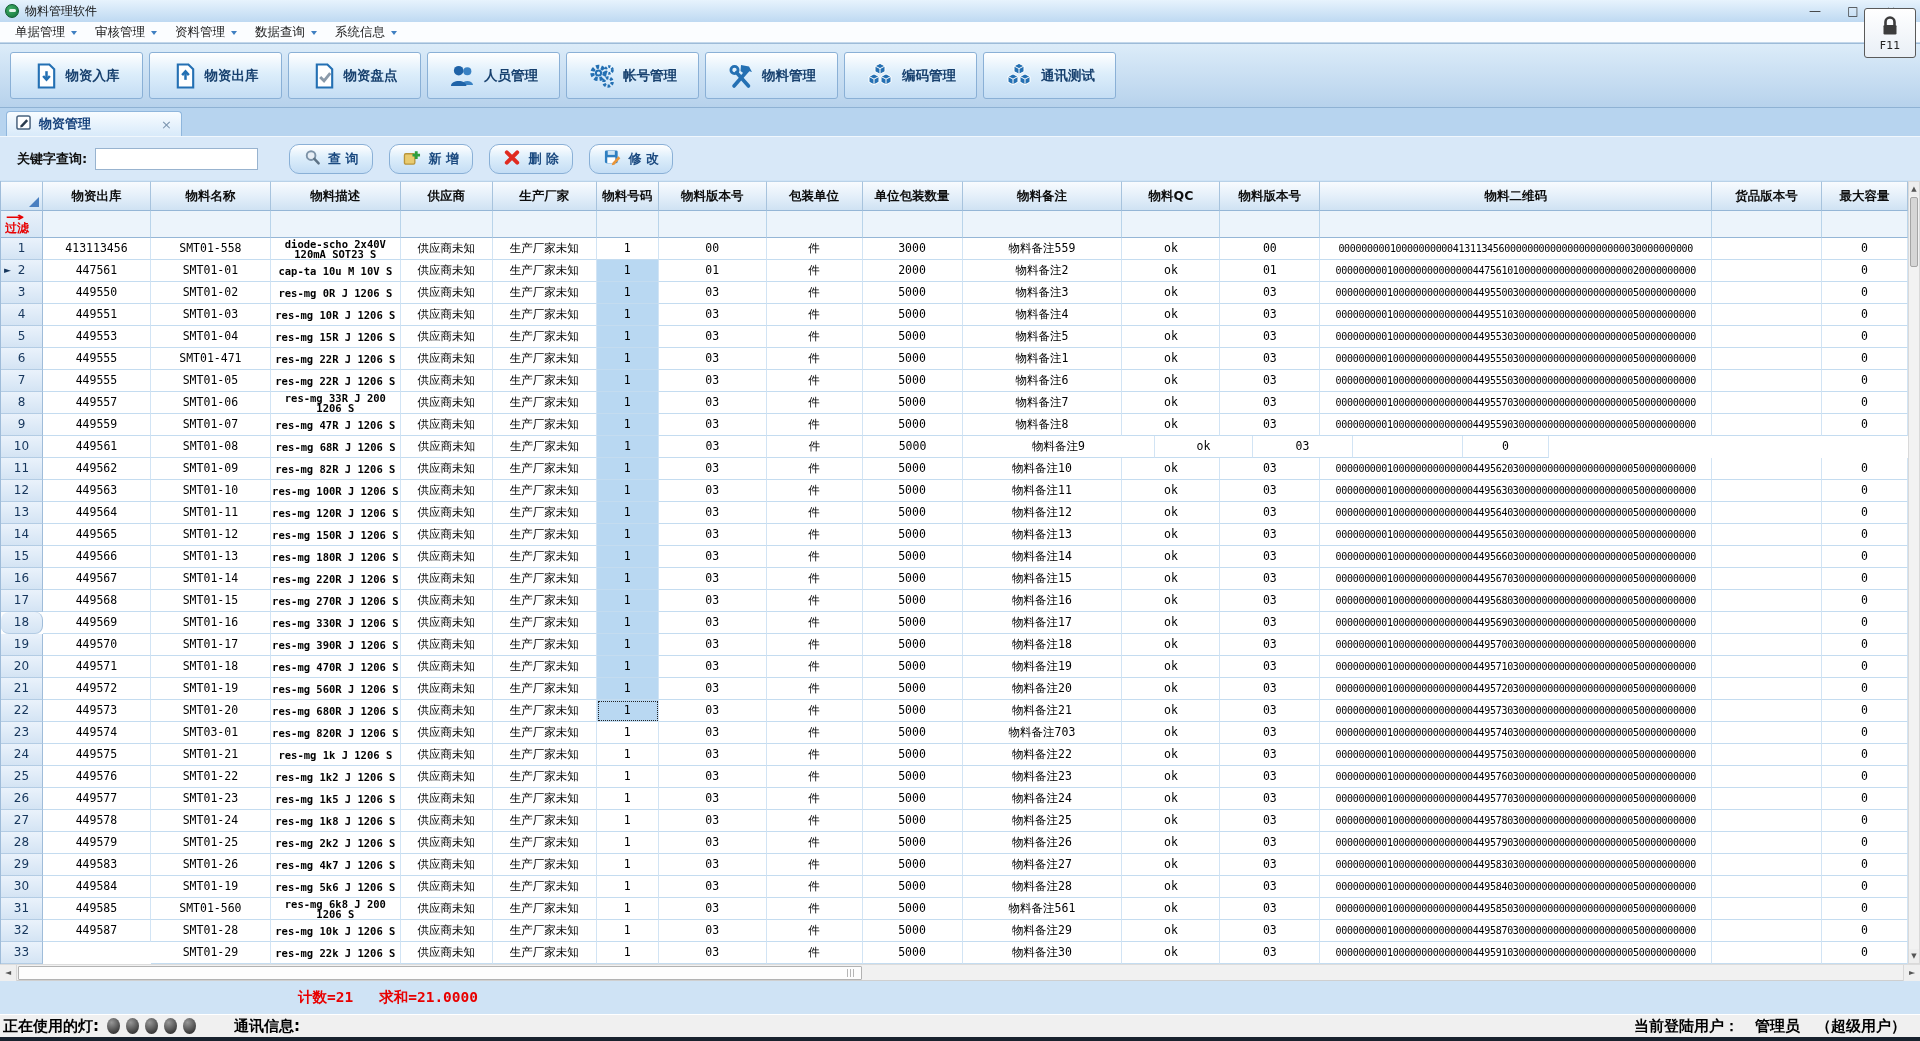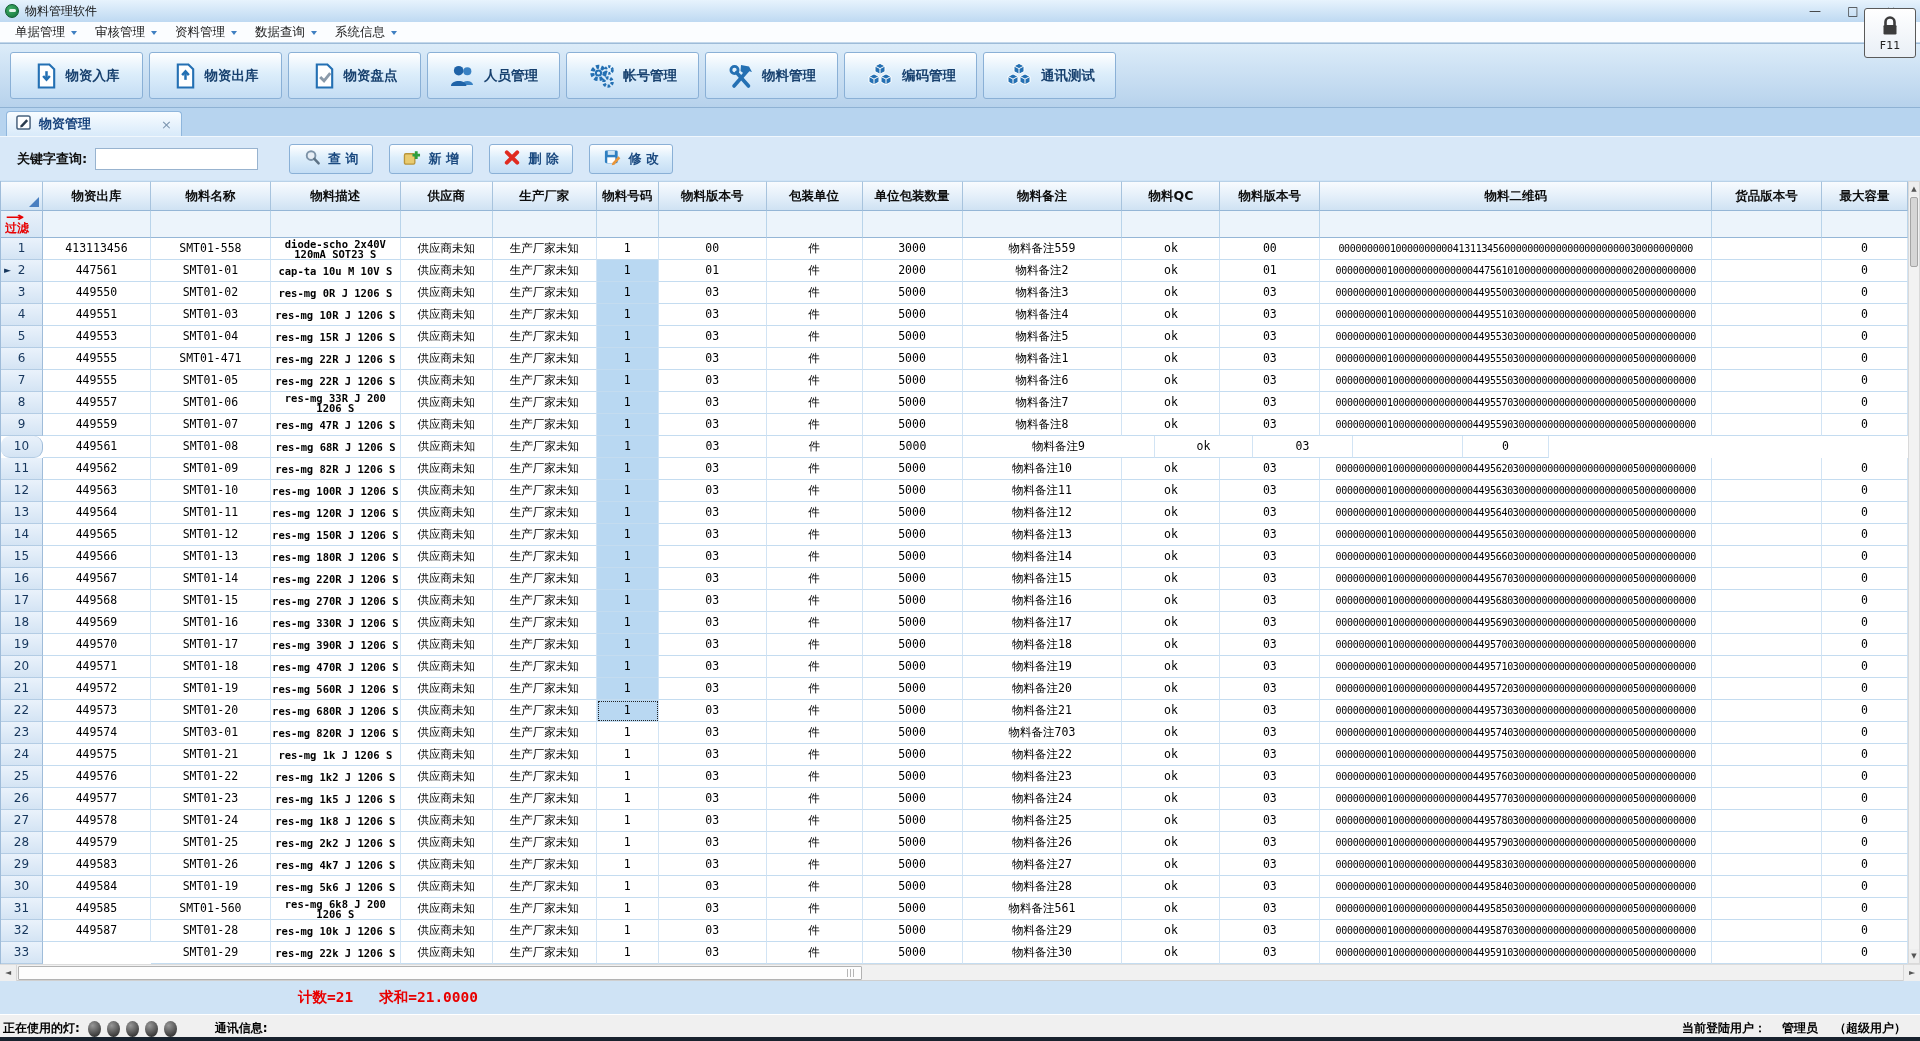--- a/index.html
+++ b/index.html
@@ -40,21 +40,21 @@
   background:linear-gradient(#f8fcff,#d8eafa);border:1px solid #8fb6dc;border-bottom:none;border-radius:4px 4px 0 0;
   display:flex;align-items:center;padding:0 9px;gap:8px;font-size:13px;font-weight:bold;color:#17427c;}
 .tab-close{margin-left:auto;color:#7d96b0;font-size:13px;font-weight:normal;cursor:default;}
 
 
 .searchbar{position:absolute;top:136px;left:0;width:1920px;height:44px;background:#d8e8f8;
   border-top:1px solid #f0f7fd;display:flex;align-items:center;}
 .search-label{font-size:13px;color:#111;font-weight:600;margin-left:17px;}
 .search-input{width:163px;height:22px;border:1px solid #98b3cf;background:#fff;margin-left:8px;font-size:12px;padding:0 4px;outline:none;}
 .search-buttons{display:flex;gap:16px;margin-left:31px;}
-.sbtn{width:84px;height:30px;border:1px solid #8ab0d6;border-radius:3px;
+.sbtn{width:84px;height:30px;border:1px solid #8ab0d6;border-radius:10px;
   background:linear-gradient(#ffffff,#ddeefb 45%,#c4ddf4);display:flex;align-items:center;justify-content:center;gap:7px;
   font-size:13px;font-weight:600;color:#1b4a80;cursor:default;}
 
 
 .grid{position:absolute;top:181px;left:0;width:1920px;height:800px;background:#cfe3f5;}
 .grid-inner{position:absolute;left:0;top:0;width:1908px;border-left:1px solid #9fbcd9;}
 .grid-header{display:flex;height:30px;}
 .hcell{border-top:1px solid #b9d2e8;border-right:1px solid #a7c3dd;border-bottom:1px solid #95b6d6;
   background:linear-gradient(#f8fbfe,#e2eef9 55%,#cfe2f3);display:flex;align-items:center;justify-content:center;
   font-size:12.5px;color:#0d0d0d;font-weight:600;position:relative;overflow:hidden;}
@@ -88,21 +88,21 @@
 .hs-left{left:0;border-right:1px solid #d8d8d8;} .hs-right{right:0;border-left:1px solid #d8d8d8;}
 .hs-thumb{position:absolute;left:18px;top:1px;width:844px;height:14px;background:#fdfdfd;border:1px solid #b2b2b2;border-radius:1px;}
 .hs-grip{position:absolute;right:5px;top:2px;bottom:2px;width:9px;
   background:repeating-linear-gradient(90deg,#b5b5b5 0 1px,transparent 1px 3px);}
 
 
 .footer-strip{position:absolute;top:981px;left:0;width:1920px;height:33px;background:#cfe3f5;
   display:flex;align-items:center;gap:26px;padding-left:298px;}
 .footer-red{color:#e80000;font-weight:bold;font-size:14.5px;font-family:"DejaVu Sans Mono","DejaVu Sans",monospace;}
 .statusbar{position:absolute;top:1014px;left:0;width:1920px;height:23px;background:#f0f0f0;border-top:1px solid #ffffff;
-  display:flex;align-items:flex-end;font-size:12px;color:#000;}
+  display:flex;align-items:center;font-size:15px;color:#000;}
 .lamps-label{margin-left:3px;font-weight:600;}
 .lamps{display:flex;gap:6px;margin-left:8px;align-items:center;}
 .lamp{width:13px;height:16px;border-radius:50%;background:radial-gradient(circle at 35% 28%,#979797,#1c1c1c);}
 .comm-label{margin-left:38px;font-weight:600;}
 .user-info{margin-left:auto;padding-right:14px;display:flex;gap:16px;font-weight:bold;}
 .bottom-edge{position:absolute;top:1037px;left:0;width:1920px;height:4px;background:#18222e;}
 </style>
 </head>
 <body>
 
@@ -806,21 +806,21 @@
             <span>000000000100000000000000449559030000000000000000000050000000000</span>
           </div>
           <div class="cell" style="width: 110px;">
             <span></span>
           </div>
           <div class="cell" style="width: 86px;">
             <span>0</span>
           </div>
         </div>
         <div class="grid-row">
-          <div class="cell sel-col" style="width: 42px; border-radius: 9px;">
+          <div class="cell sel-col" style="width: 42px;">
             <span>10</span>
           </div>
           <div class="cell" style="width: 108px;">
             <span>449561</span>
           </div>
           <div class="cell" style="width: 120px;">
             <span>SMT01-08</span>
           </div>
           <div class="cell desc" style="width: 130px;">
             <span>res-mg 68R J 1206 S</span>
@@ -1203,21 +1203,21 @@
             <span>000000000100000000000000449568030000000000000000000050000000000</span>
           </div>
           <div class="cell" style="width: 110px;">
             <span></span>
           </div>
           <div class="cell" style="width: 86px;">
             <span>0</span>
           </div>
         </div>
         <div class="grid-row">
-          <div class="cell sel-col" style="width: 42px;">
+          <div class="cell sel-col" style="width: 42px; border-radius: 8px;">
             <span>18</span>
           </div>
           <div class="cell" style="width: 108px;">
             <span>449569</span>
           </div>
           <div class="cell" style="width: 120px;">
             <span>SMT01-16</span>
           </div>
           <div class="cell desc" style="width: 130px;">
             <span>res-mg 330R J 1206 S</span>

